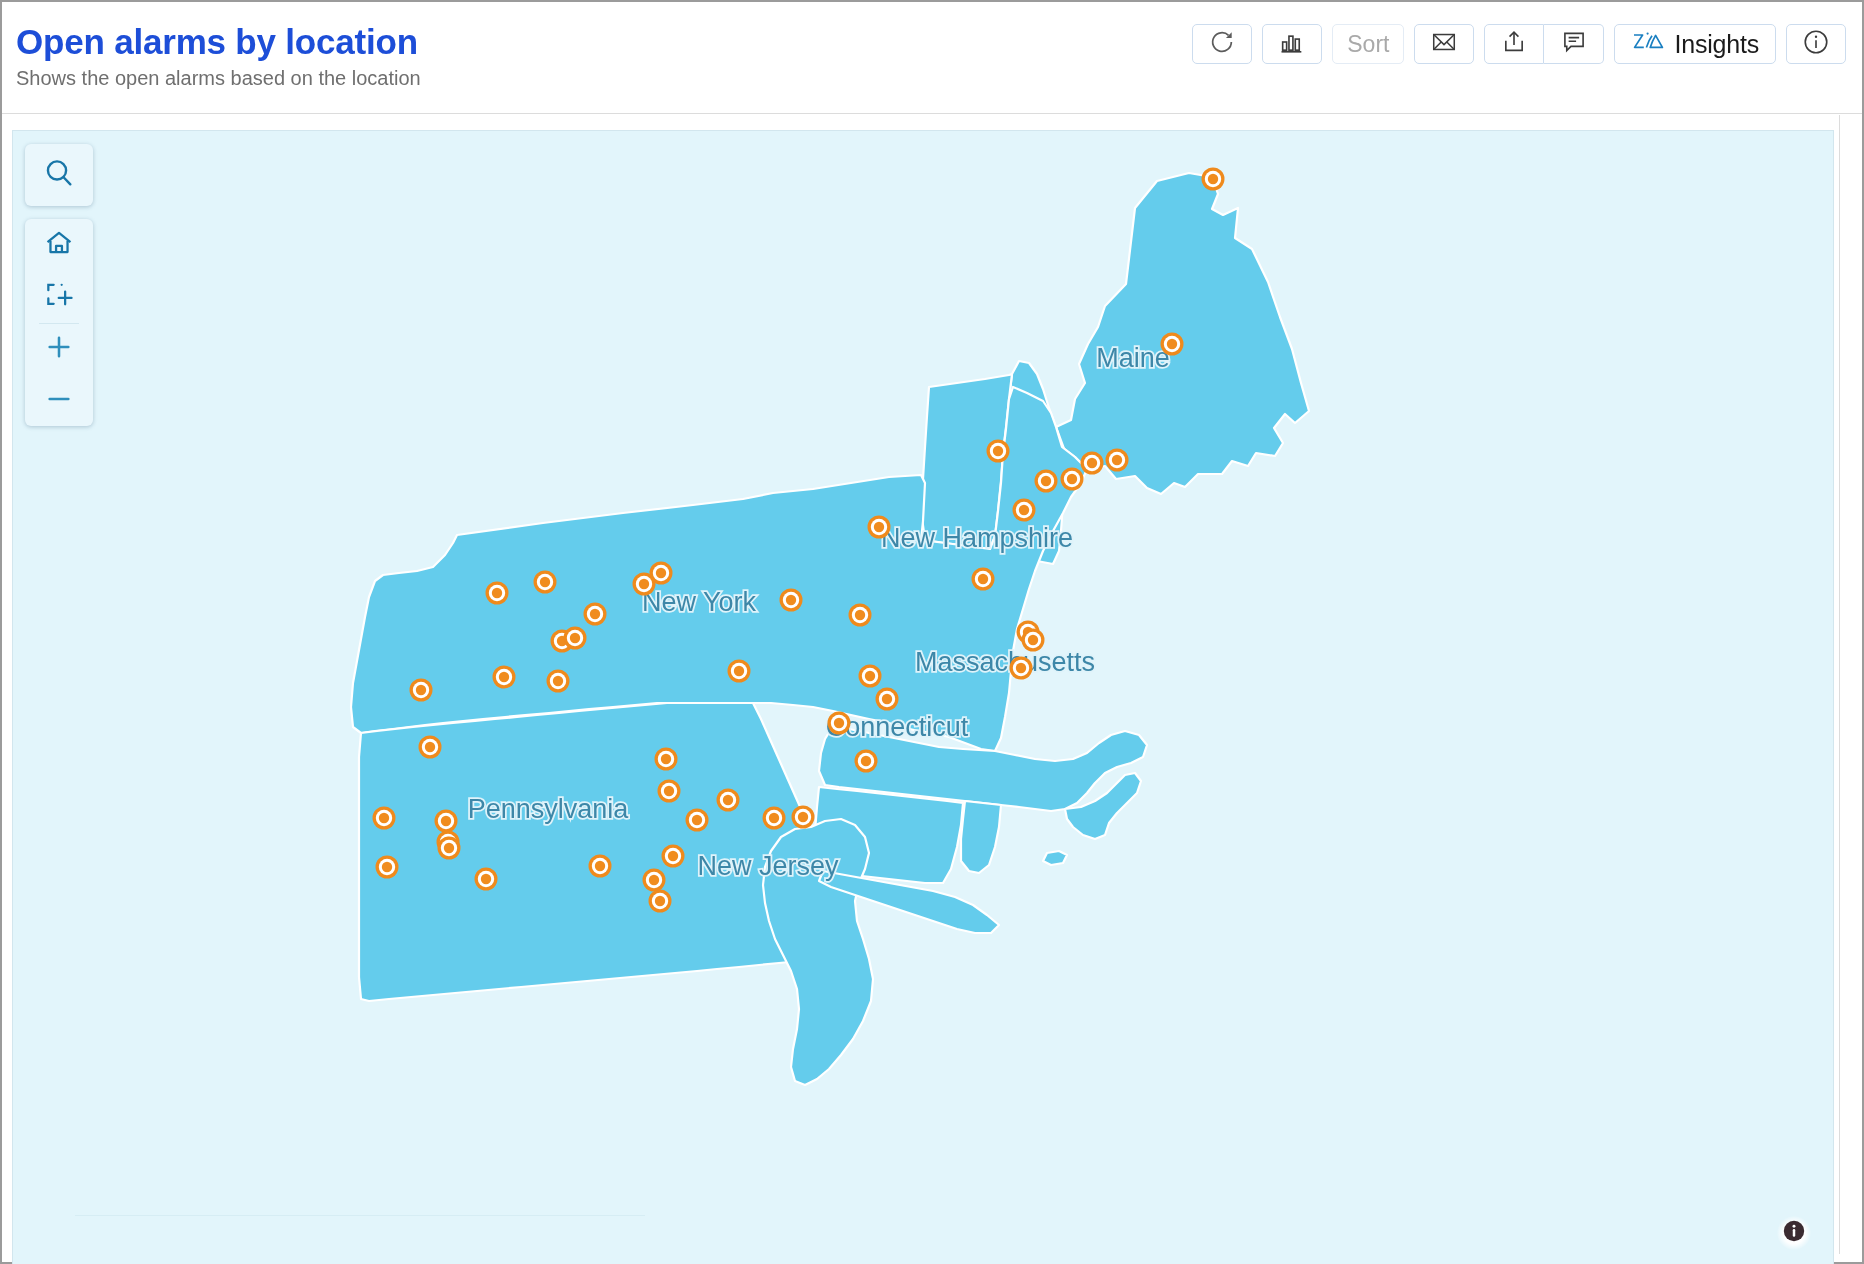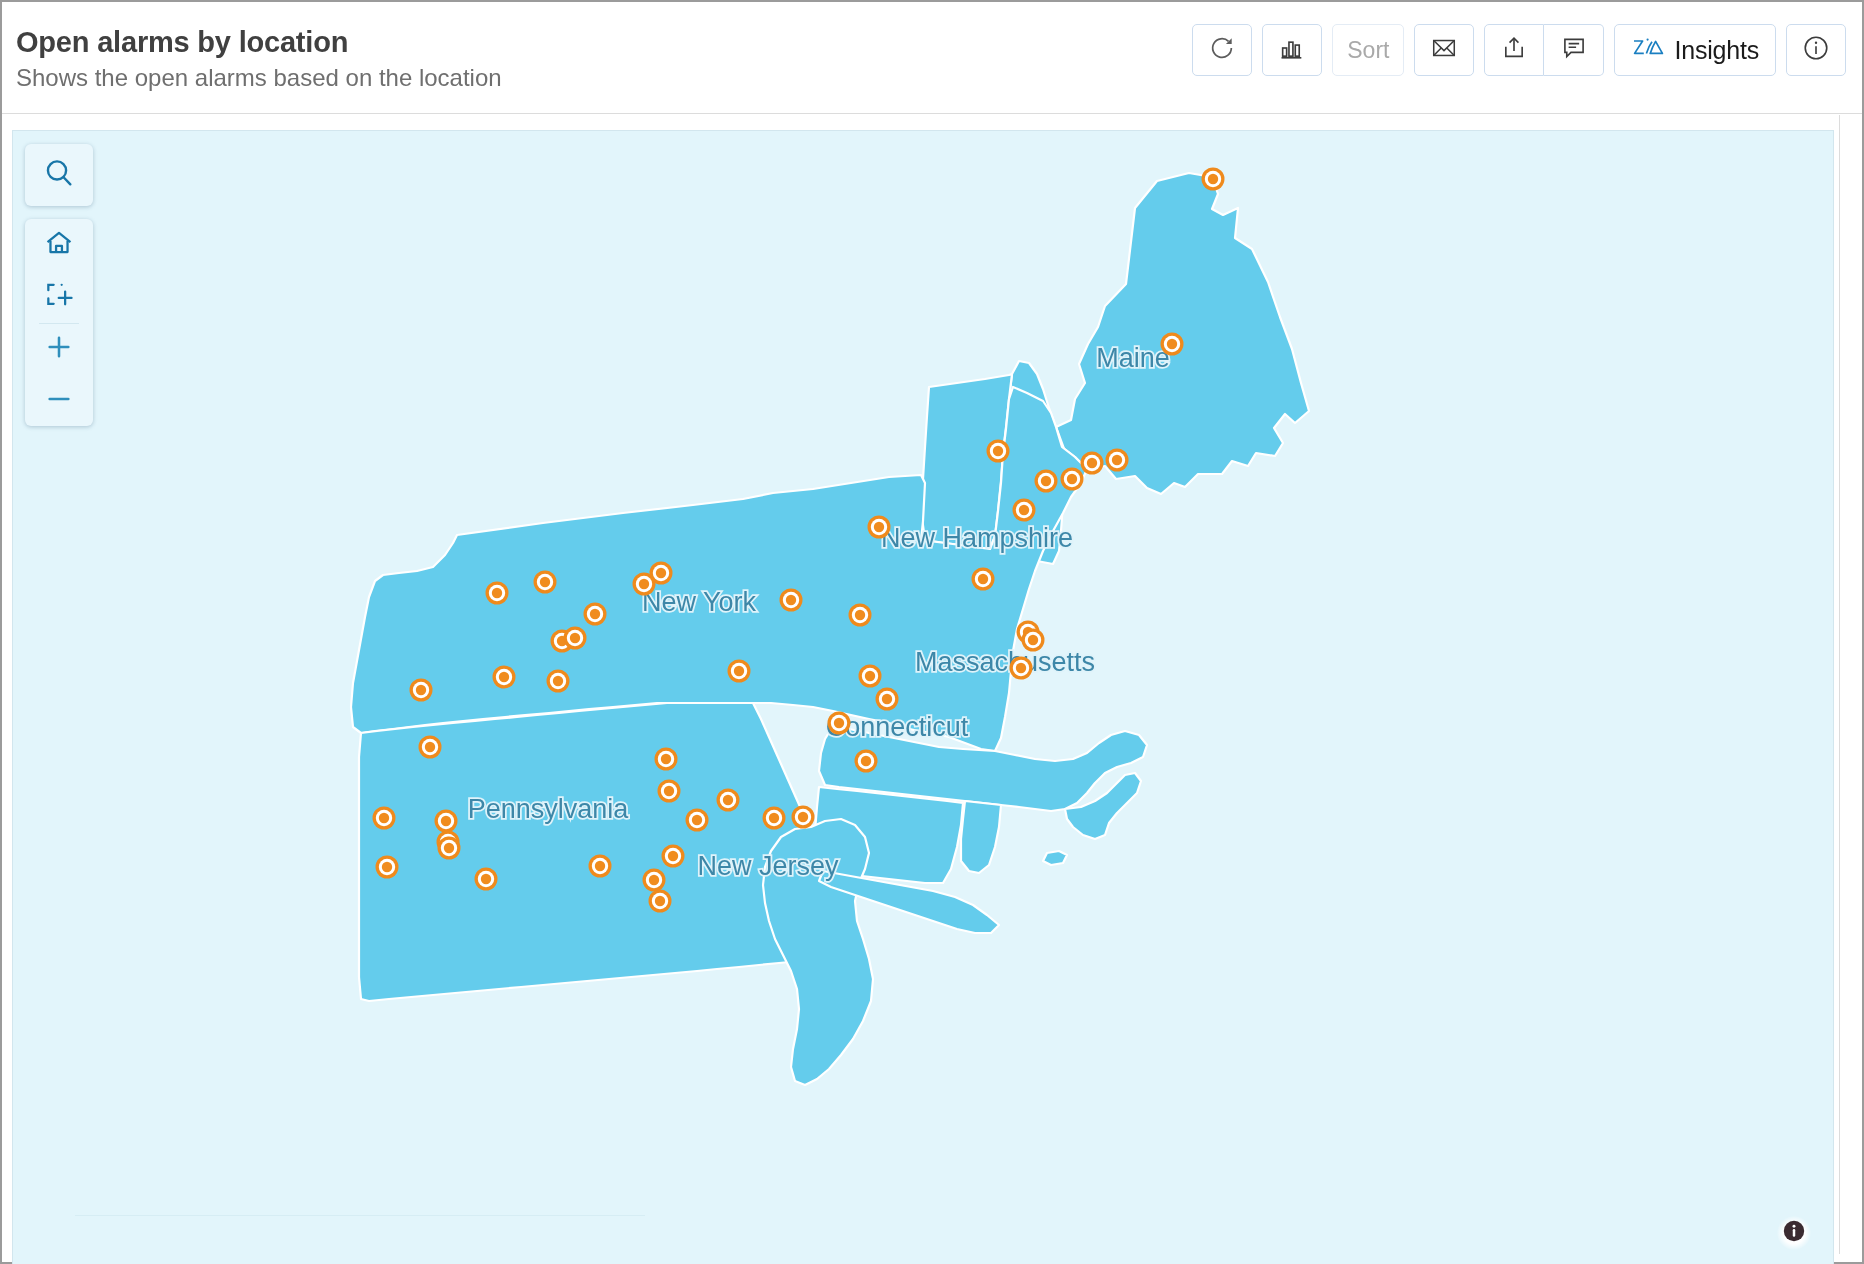--- a/index.html
+++ b/index.html
@@ -21,33 +21,33 @@
   
   #header {
     position: absolute; left: 0; top: 0;
     width: 1860px; height: 112px;
     box-sizing: border-box;
     background: #ffffff;
     border-bottom: 1px solid #dcdcdc;
   }
   #title-block { position: absolute; left: 14px; top: 22px; }
   #wtitle {
-    font-size: 29px; font-weight: bold; color: #404040;
+    font-size: 35px; font-weight: bold; color: #1d4ed8;
     letter-spacing: -0.2px; line-height: 36px;
   }
   #wsub {
-    font-size: 24px; color: #6f6f6f; margin-top: 6px; line-height: 24px;
+    font-size: 20px; color: #6f6f6f; margin-top: 6px; line-height: 24px;
   }
 
   #toolbar {
     position: absolute; right: 16px; top: 22px;
     display: flex; align-items: center; gap: 10px;
   }
   .tbtn {
-    height: 52px; min-width: 60px;
+    height: 40px; min-width: 60px;
     box-sizing: border-box;
     border: 1px solid #ccdcee;
     border-radius: 5px;
     background: #ffffff;
     display: flex; align-items: center; justify-content: center;
     cursor: pointer;
   }
   .tbtn.wide { padding: 0 14px; }
   .tbtn.disabled { border-color: #e4ecf5; cursor: default; }
   .tbtn .lbl { font-size: 23px; color: #a9a9a9; }

